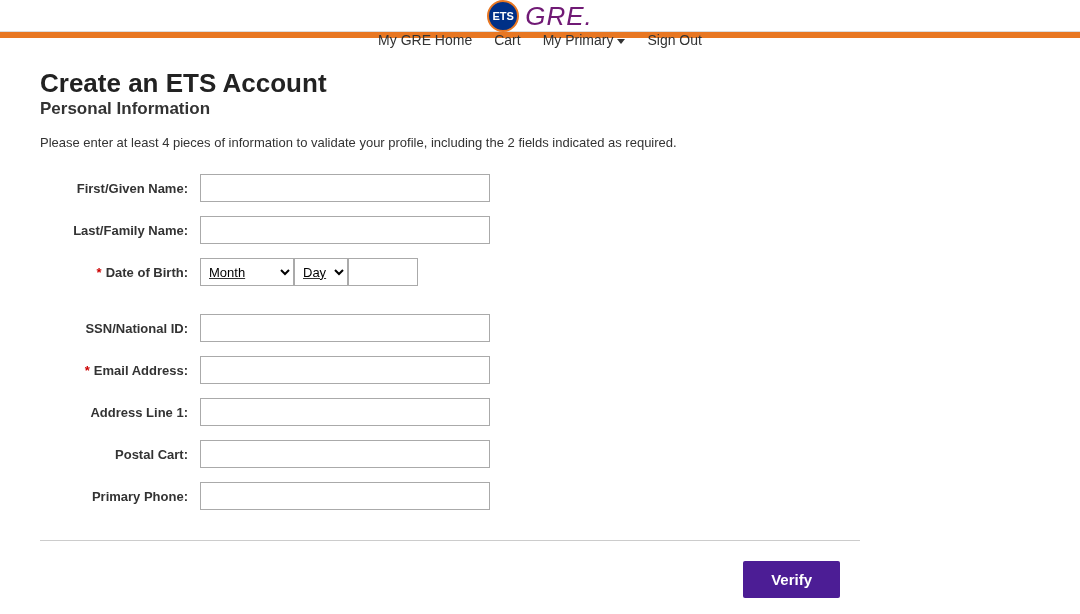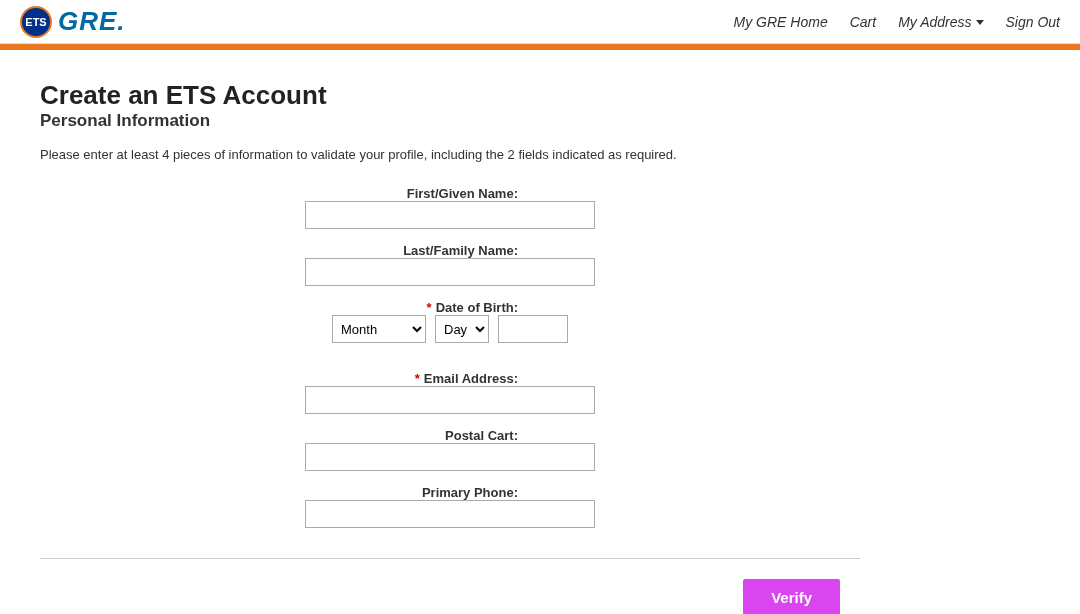--- a/index.html
+++ b/index.html
@@ -4,55 +4,55 @@
   <style>
     * { box-sizing: border-box; margin: 0; padding: 0; }
     body { font-family: Arial, Helvetica, sans-serif; font-size: 14px; color: #333; background: #fff; }
 
     
     .header {
       display: flex;
       align-items: center;
       justify-content: space-between;
       padding: 0 20px;
-      height: 44px;
+      height: 32px;
       background: #fff;
       border-bottom: 1px solid #ddd;
+      flex-direction: column;
     }
     .header-logo {
       display: flex;
       align-items: center;
       gap: 6px;
     }
     .ets-badge {
       background: #003087;
       color: #fff;
       font-size: 11px;
       font-weight: bold;
       border-radius: 50%;
       width: 32px;
       height: 32px;
       display: flex;
       align-items: center;
       justify-content: center;
       border: 2px solid #e87722;
     }
     .gre-logo-text {
-      color: #0369a1;
+      color: #701a75;
       font-size: 26px;
-      font-weight: bold;
+      font-weight: normal;
       font-style: italic;
       letter-spacing: 1px;
       text-align: right;
     }
     .header-nav {
       display: flex;
       align-items: center;
       gap: 22px;
-      font-style: italic;
     }
     .header-nav a {
       text-decoration: none;
       color: #333;
       font-size: 14px;
     }
     .header-nav .my-account {
       display: flex;
       align-items: center;
       gap: 4px;
@@ -95,21 +95,20 @@
       font-size: 13px;
       color: #333;
       margin-bottom: 24px;
     }
 
     
     .form-row {
       display: flex;
       align-items: center;
       margin-bottom: 14px;
-      flex-direction: column;
     }
     .form-label {
       width: 160px;
       font-size: 13px;
       font-weight: bold;
       color: #333;
       text-align: right;
       padding-right: 12px;
       flex-shrink: 0;
     }
@@ -123,21 +122,22 @@
       font-size: 13px;
       width: 290px;
       height: 28px;
       outline: none;
     }
 
     
     .dob-fields {
       display: flex;
       align-items: flex-end;
-      gap: 9px;
+      gap: 0;
+      text-decoration: underline;
     }
     .dob-select {
       border: 1px solid #aaa;
       padding: 3px 4px;
       font-size: 13px;
       height: 28px;
       background: #fff;
       cursor: pointer;
     }
     .dob-year-input {
@@ -161,21 +161,21 @@
       margin: 30px 0 20px 0;
     }
 
     
     .button-row {
       display: flex;
       justify-content: flex-end;
       padding-right: 20px;
     }
     .verify-button {
-      background: #d946ef;
+      background: #4c1d95;
       color: #fff;
       border: none;
       padding: 10px 28px;
       font-size: 15px;
       font-weight: bold;
       cursor: pointer;
       border-radius: 2px;
       text-align: right;
     }
   </style>
@@ -184,21 +184,21 @@
 
 <header class="header">
   <div class="header-logo">
     <div class="ets-badge">ETS</div>
     <span class="gre-logo-text">GRE.</span>
   </div>
   <nav class="header-nav">
     <a href="#">My GRE Home</a>
     <a href="#">Cart</a>
     <a href="#" class="my-account">
-      <span>My Address</span>
+      <span>My Primary</span>
       <span class="chevron-down"></span>
     </a>
     <a href="#">Sign Out</a>
   </nav>
 </header>
 
 <div class="orange-bar"></div>
 
 <main class="main-content">
   <h1 class="page-title">Create an ETS Account</h1>
@@ -225,28 +225,36 @@
         <select class="dob-select" id="month-select">
         <option value="">Month</option><option value="1">January</option><option value="2">February</option><option value="3">March</option><option value="4">April</option><option value="5">May</option><option value="6">June</option><option value="7">July</option><option value="8">August</option><option value="9">September</option><option value="10">October</option><option value="11">November</option><option value="12">December</option></select>
         <select class="dob-select" id="day-select">
         <option value="">Day</option><option value="1">1</option><option value="2">2</option><option value="3">3</option><option value="4">4</option><option value="5">5</option><option value="6">6</option><option value="7">7</option><option value="8">8</option><option value="9">9</option><option value="10">10</option><option value="11">11</option><option value="12">12</option><option value="13">13</option><option value="14">14</option><option value="15">15</option><option value="16">16</option><option value="17">17</option><option value="18">18</option><option value="19">19</option><option value="20">20</option><option value="21">21</option><option value="22">22</option><option value="23">23</option><option value="24">24</option><option value="25">25</option><option value="26">26</option><option value="27">27</option><option value="28">28</option><option value="29">29</option><option value="30">30</option><option value="31">31</option></select>
         <input type="text" class="dob-year-input" placeholder="" style="">
       </div>
     </div>
 
     <div class="form-spacer"></div>
 
+    <div class="form-row">
+      <label class="form-label">SSN/National ID:</label>
+      <input type="text" class="form-input" style="">
+    </div>
 
     <div class="form-row">
       <label class="form-label">
         <span class="required-star">*</span><span>Email Address:</span>
       </label>
       <input type="text" class="form-input" style="">
     </div>
 
+    <div class="form-row">
+      <label class="form-label">Address Line 1:</label>
+      <input type="text" class="form-input" style="">
+    </div>
 
     <div class="form-row">
       <label class="form-label">Postal Cart:</label>
       <input type="text" class="form-input" style="">
     </div>
 
     <div class="form-row">
       <label class="form-label">Primary Phone:</label>
       <input type="text" class="form-input" style="">
     </div>

